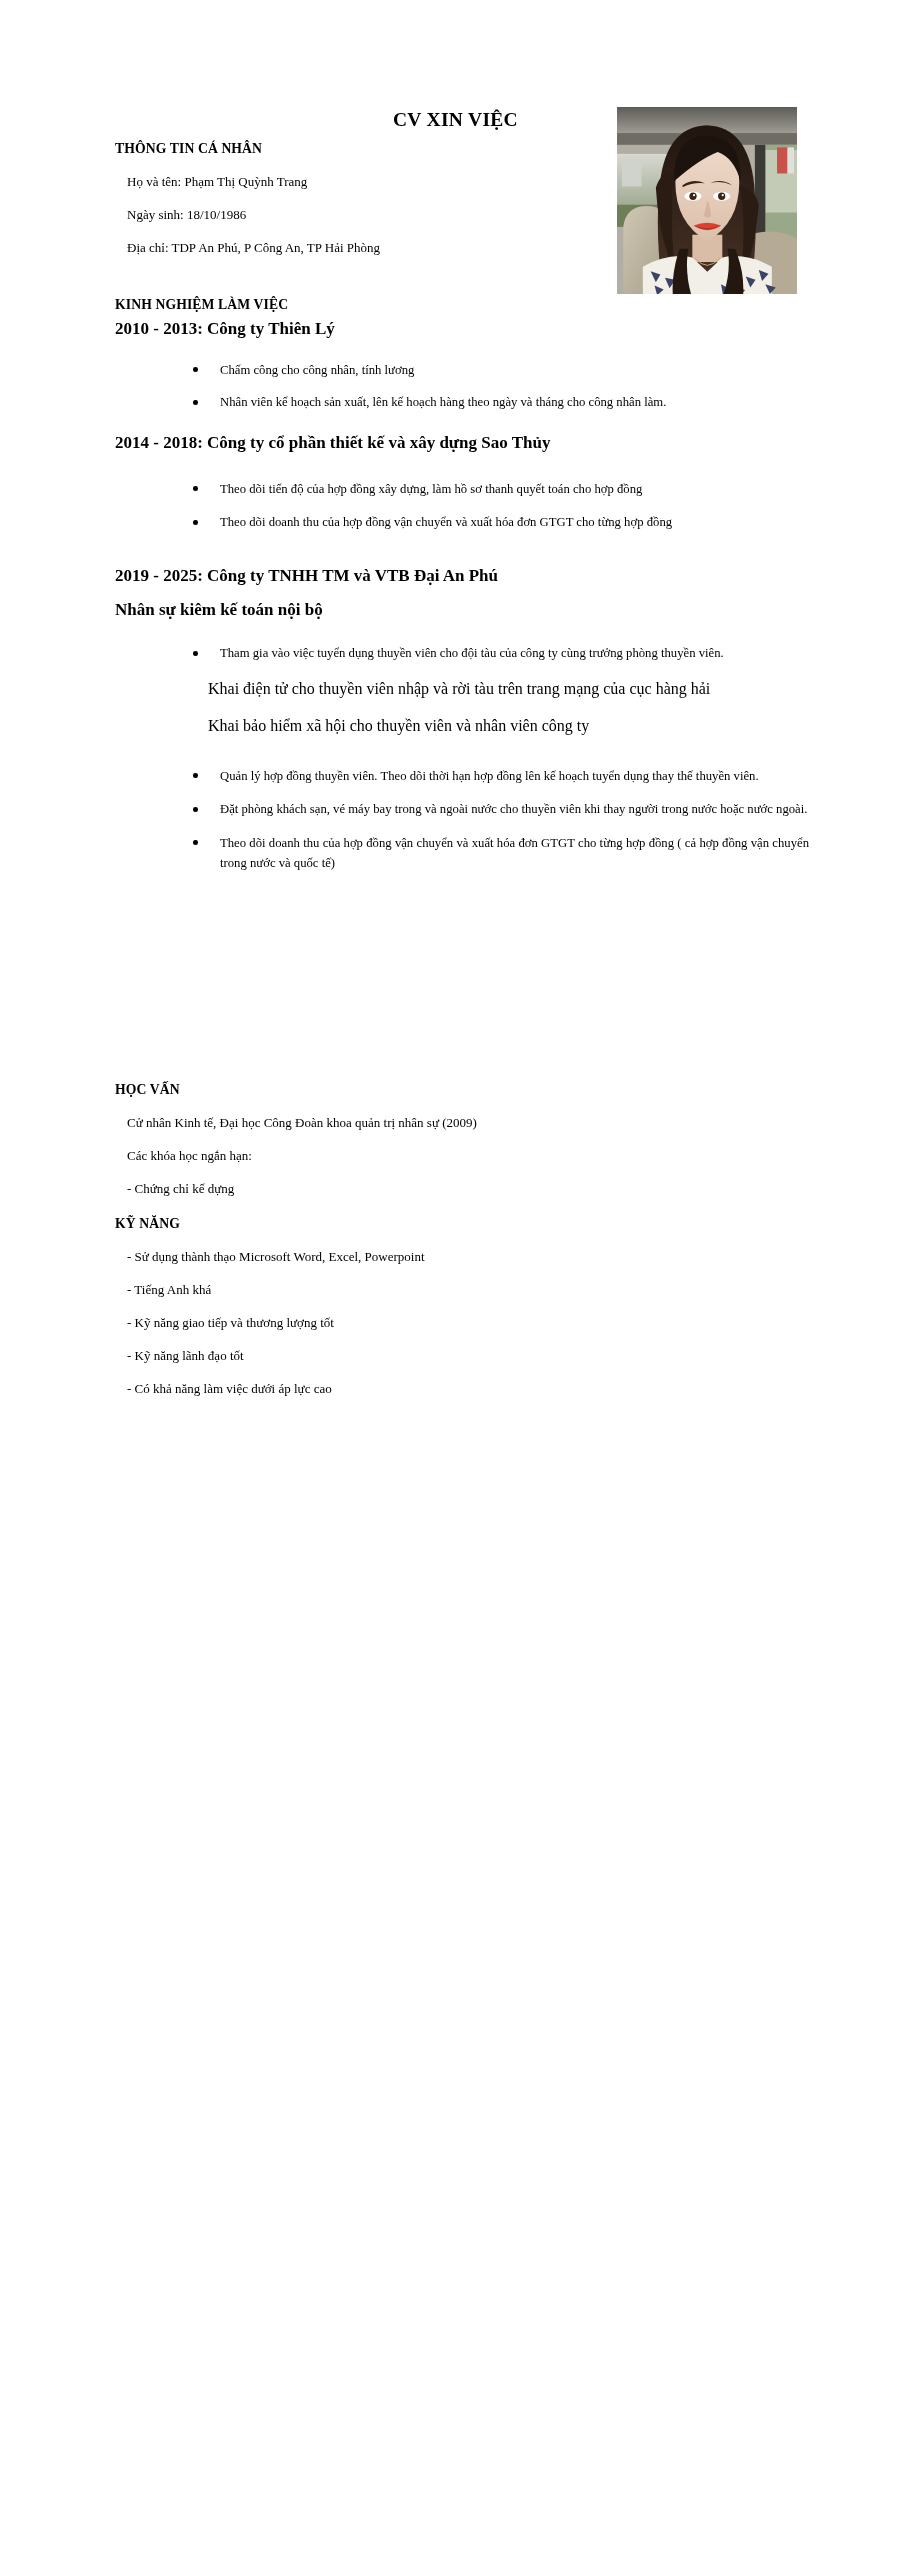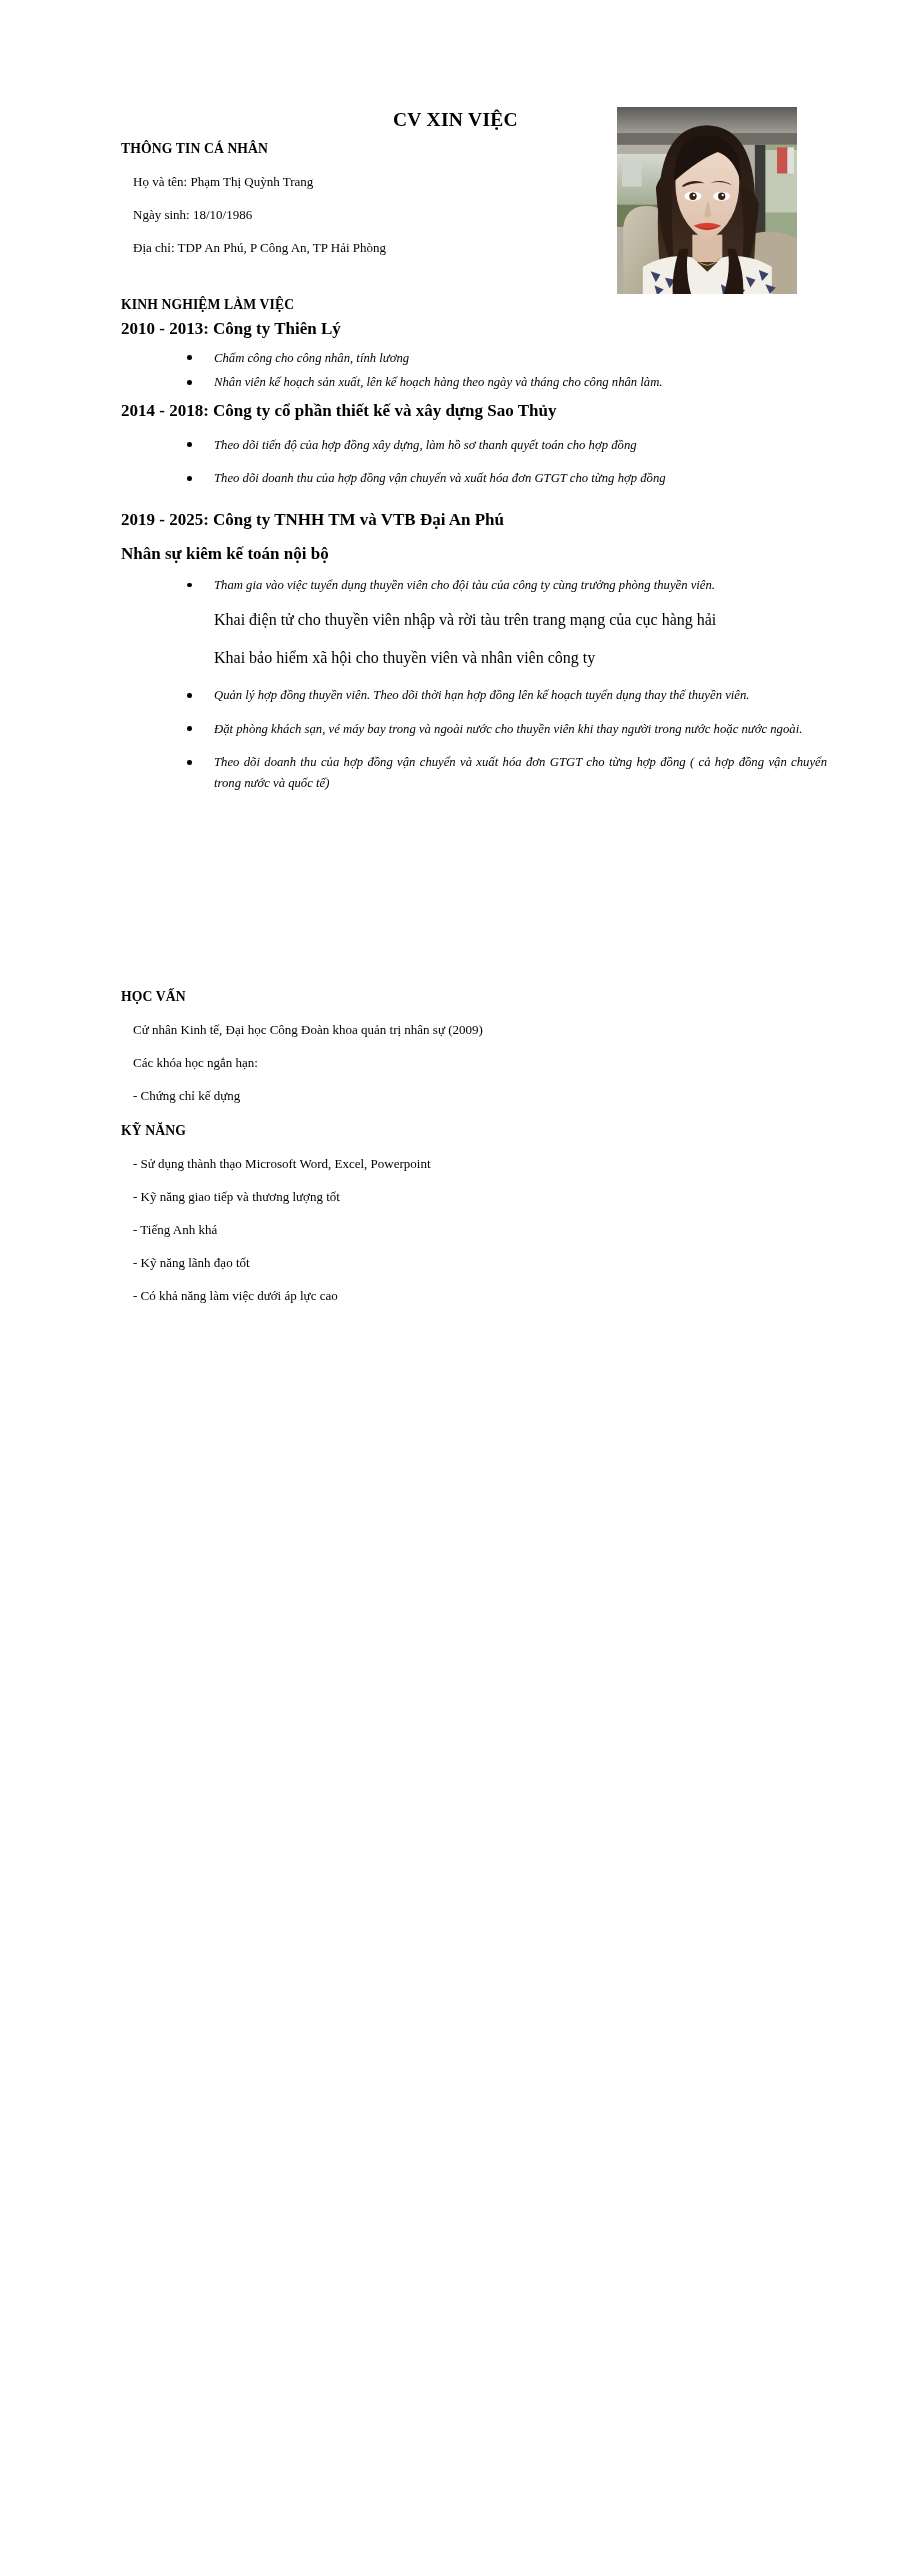--- a/index.html
+++ b/index.html
@@ -45,21 +45,21 @@
     width: 180px;
     height: 187px;
     overflow: hidden;
     background: #b9b6ae;
   }
   .photo svg { display: block; width: 100%; height: 100%; }
 
   
   .content {
     position: absolute;
-    left: 121px;
+    left: 115px;
     top: 0;
     width: 706px;
   }
 
   h2.section {
     font-size: 13.7px;
     font-weight: bold;
     margin: 0;
     line-height: 1.38;
     letter-spacing: 0.1px;
@@ -85,22 +85,21 @@
   ul.bullets {
     list-style: none;
     margin: 0;
     padding: 0;
   }
   ul.bullets > li {
     position: relative;
     padding-left: 93px;
     font-size: 12.7px;
     line-height: 1.62;
-    margin: 0;
-    font-style: italic;
+    margin: 12px;
   }
   ul.bullets > li .bullet-dot {
     position: absolute;
     left: 66px;
     top: 7.8px;
     width: 4.6px;
     height: 4.6px;
     background: #000;
     border-radius: 50%;
   }
@@ -294,20 +293,20 @@
 
     <h2 class="section">HỌC VẤN</h2>
     <p class="line">Cử nhân Kinh tế, Đại học Công Đoàn khoa quản trị nhân sự (2009)</p>
     <p class="line">Các khóa học ngắn hạn:</p>
     <p class="line">- Chứng chỉ kế dựng</p>
 
     <div style="height:3.9px"></div>
 
     <h2 class="section">KỸ NĂNG</h2>
     <p class="line">- Sử dụng thành thạo Microsoft Word, Excel, Powerpoint</p>
+    <p class="line">- Tiếng Anh khá</p>
     <p class="line">- Kỹ năng giao tiếp và thương lượng tốt</p>
-    <p class="line">- Tiếng Anh khá</p>
     <p class="line">- Kỹ năng lãnh đạo tốt</p>
     <p class="line">- Có khả năng làm việc dưới áp lực cao</p>
 
   </div>
 </div>
 
 
 </body></html>

